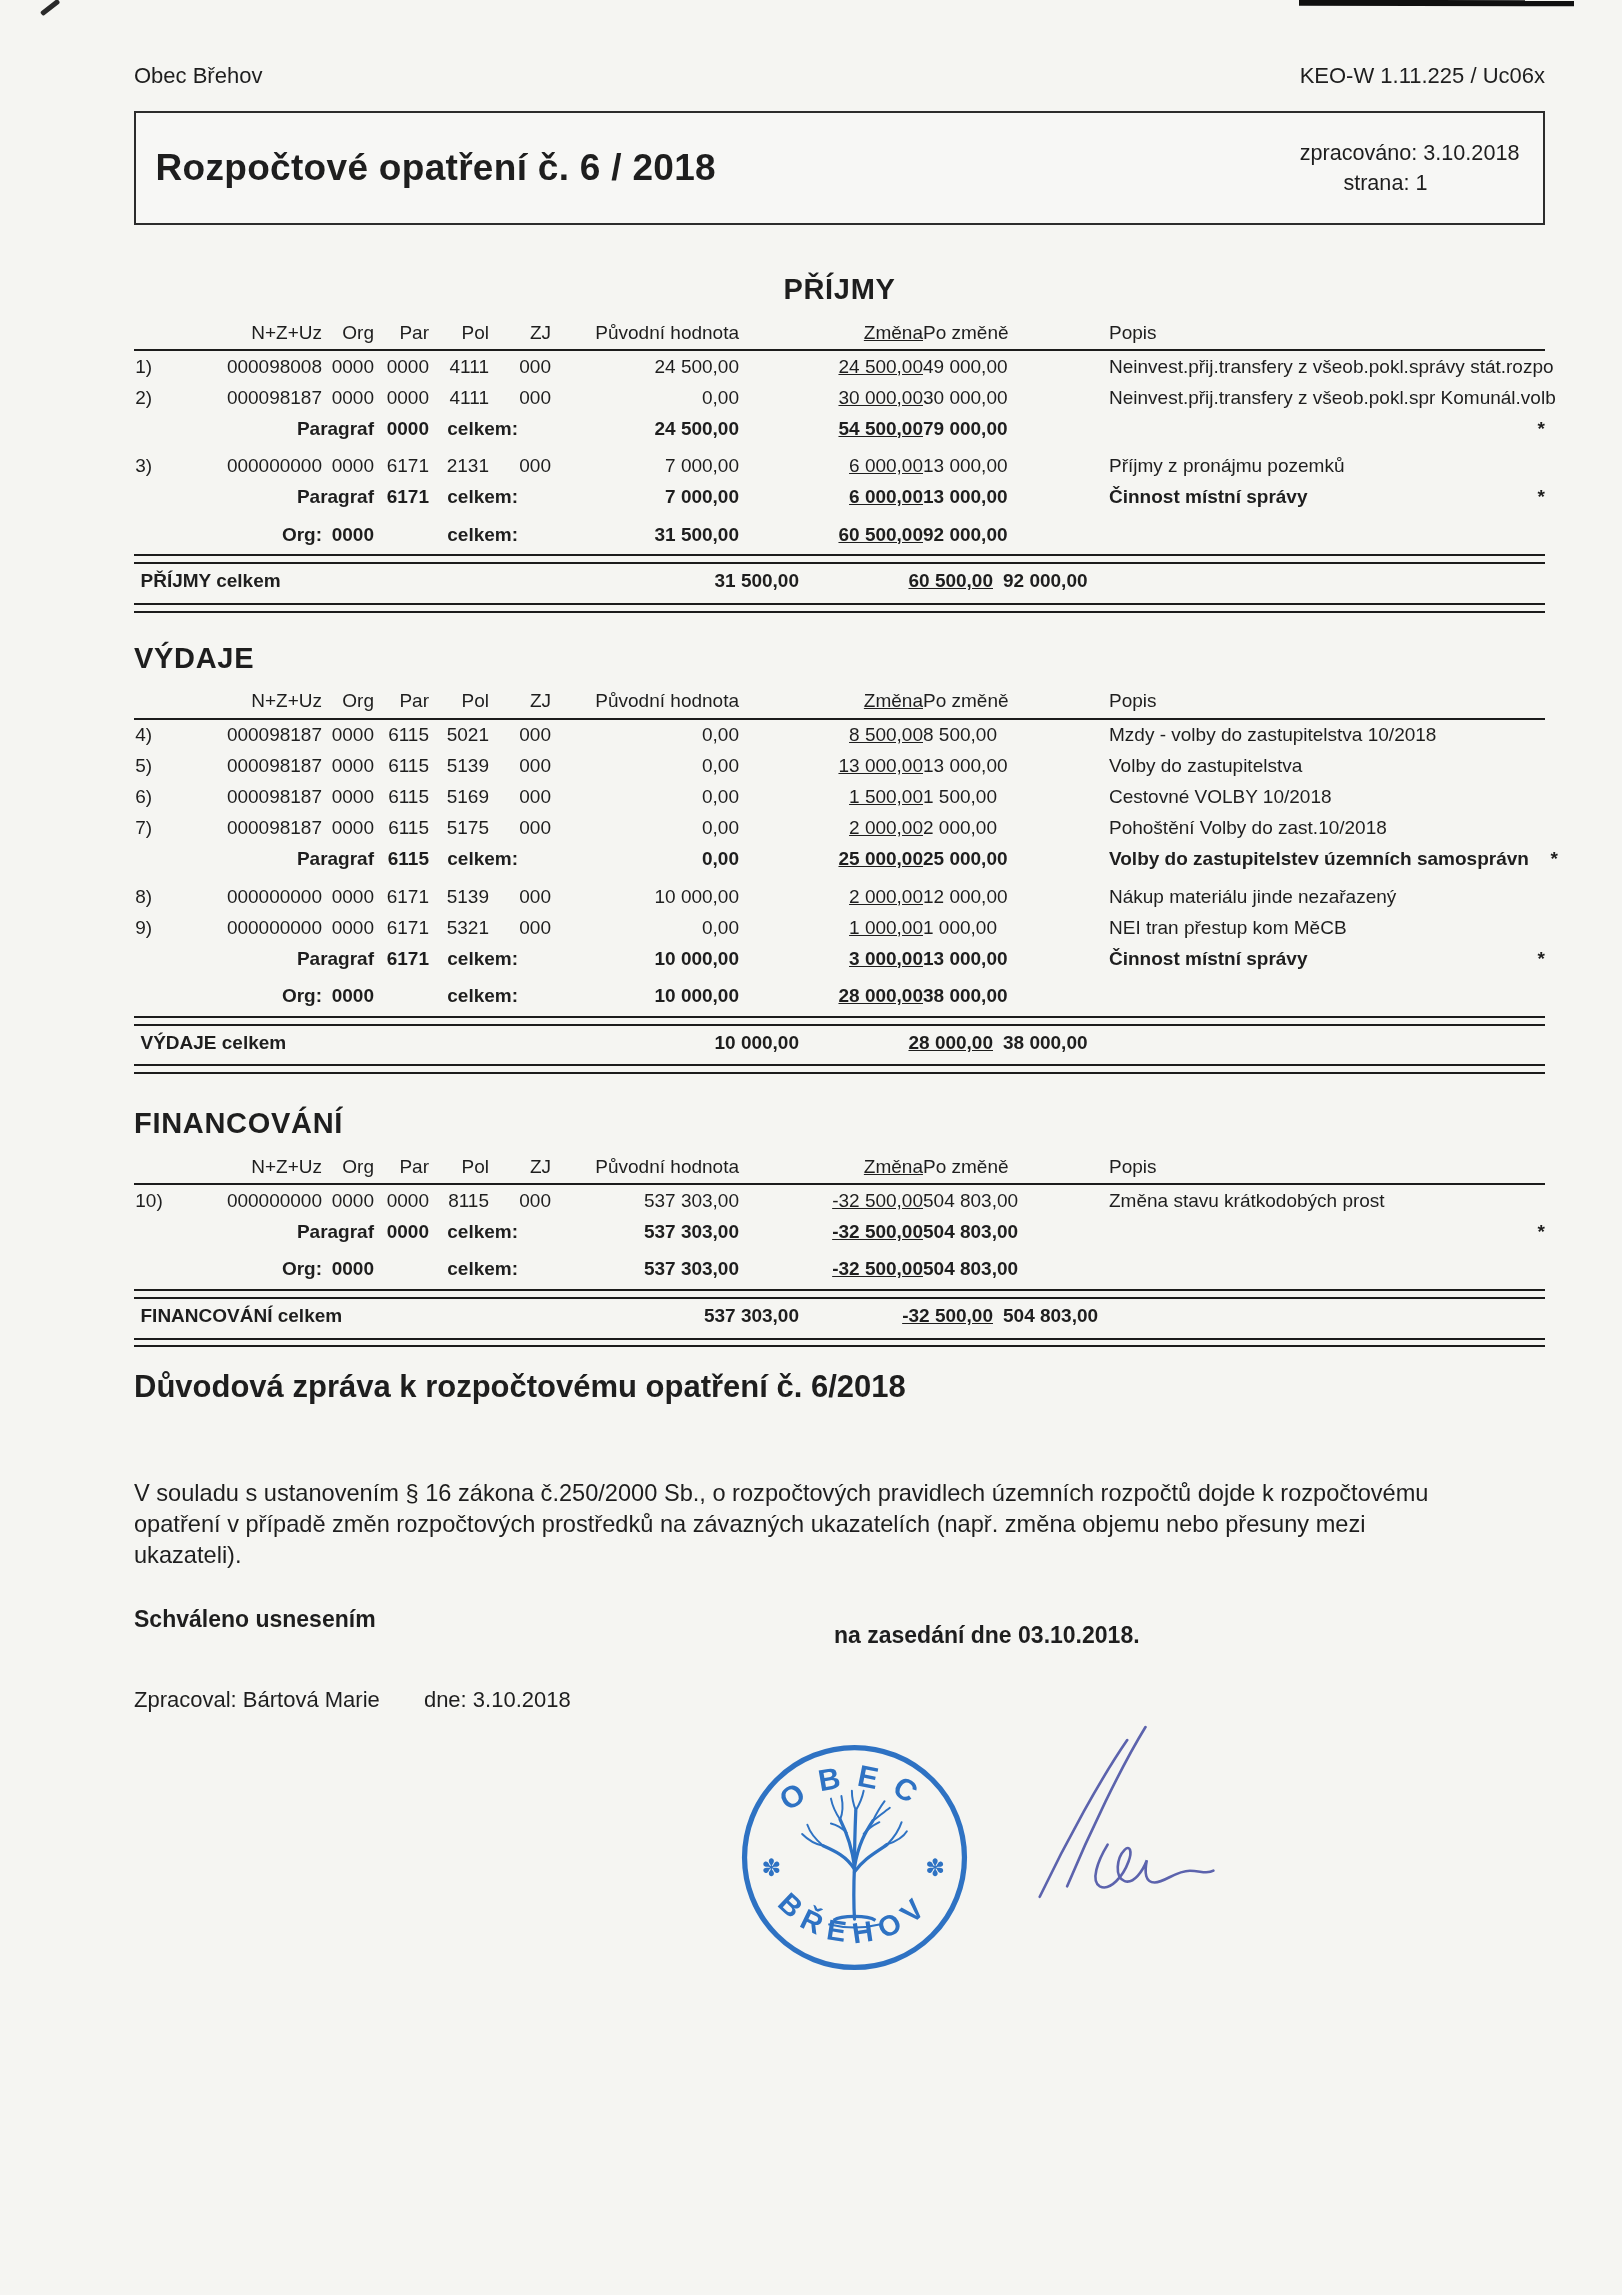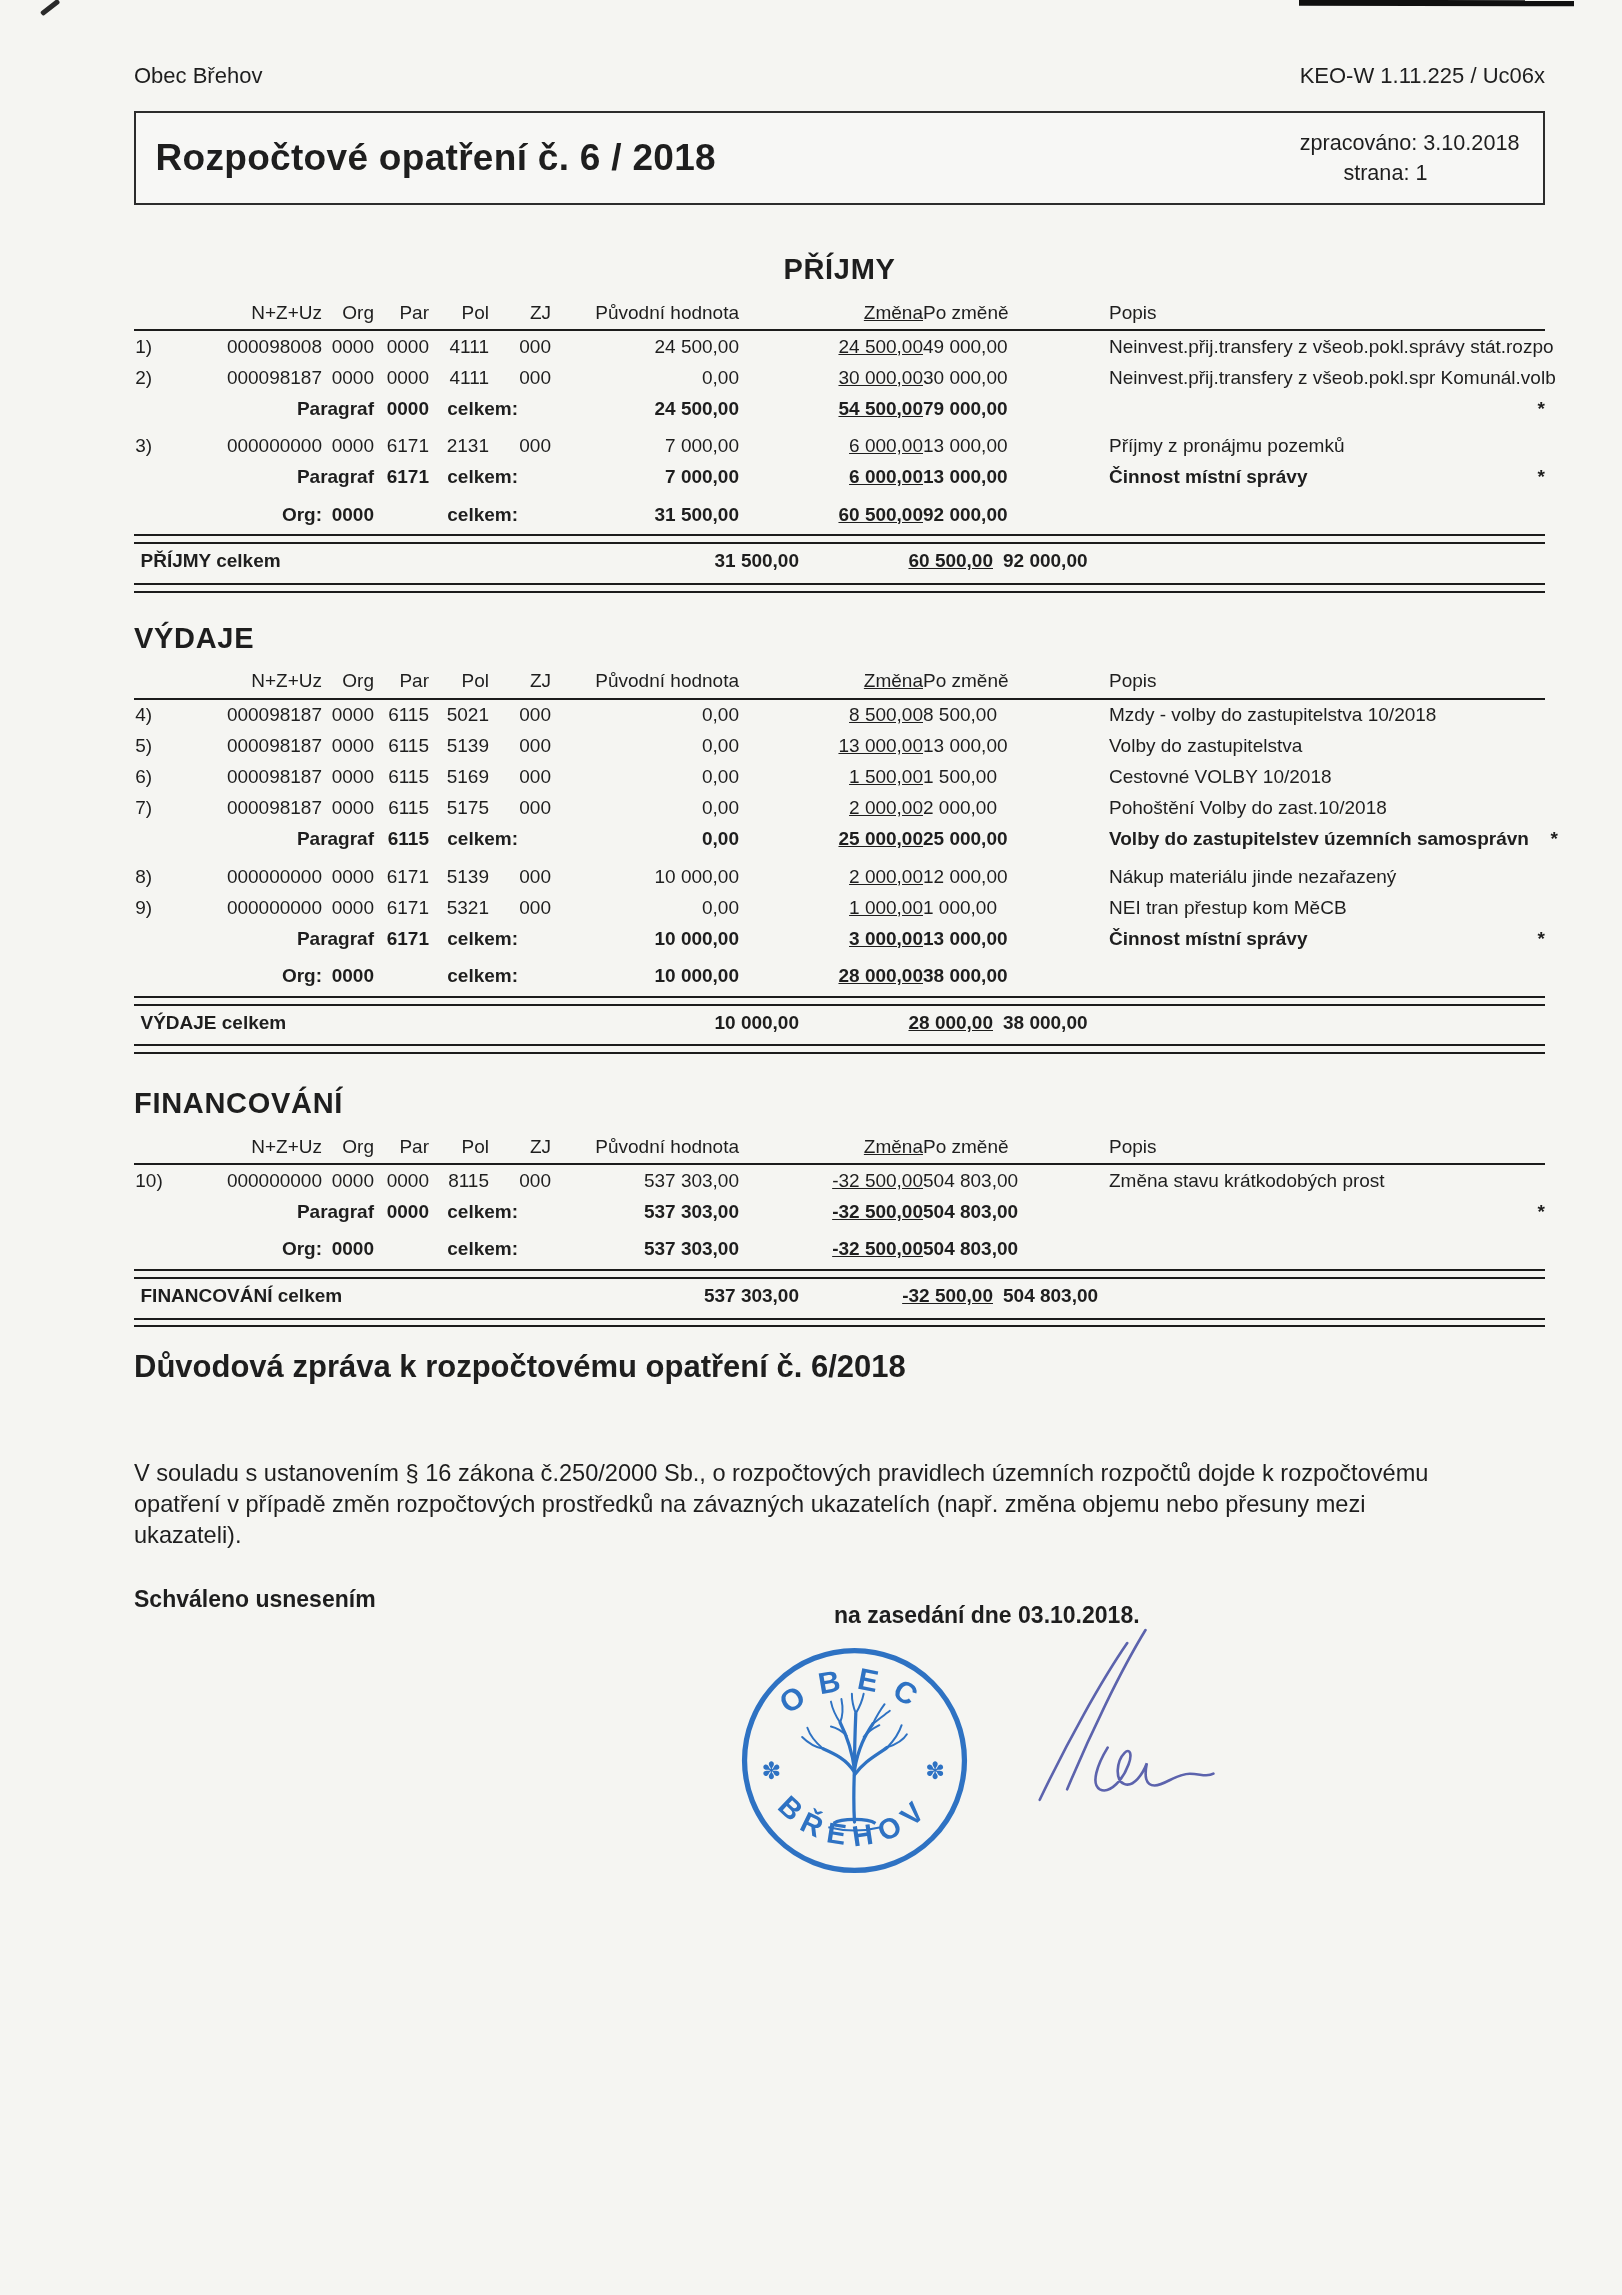--- a/index.html
+++ b/index.html
@@ -11,21 +11,21 @@
     -webkit-font-smoothing:antialiased;
   }
   .page{position:absolute;inset:0;overflow:hidden;}
   
   .artifact-top-right{position:absolute;top:0;left:1299px;width:275px;height:5.9px;background:#101010;transform:rotate(.15deg);}
   .artifact-top-left{position:absolute;top:5.2px;left:39px;width:22px;height:4.6px;background:#2a2a2a;transform:rotate(-38deg);border-radius:2px;}
   .content{position:absolute;left:134px;top:0;width:1411px;}
 
   .header-line{margin-top:63px;display:flex;justify-content:space-between;font-size:22px;}
 
-  .title-box{margin-top:22px;border:2px solid #2c2c2c;border-top-width:2.6px;height:94px;box-sizing:border-box;
+  .title-box{margin-top:22px;border:2px solid #2c2c2c;border-top-width:2.6px;height:114px;box-sizing:border-box;
     display:flex;justify-content:space-between;align-items:center;background:rgba(255,255,255,0.25);}
   .title-text{font-size:37px;font-weight:bold;padding-left:19.6px;letter-spacing:0.3px;}
   .title-right{text-align:right;font-size:21.6px;line-height:30px;padding-right:23.6px;}
   .title-right .strana{padding-right:92px;}
 
   .section-heading{font-size:29px;font-weight:bold;letter-spacing:0.7px;}
   .h-prijmy{margin-top:48px;text-align:center;}
   .h-vydaje{margin-top:29px;}
   .h-financovani{margin-top:33px;}
 
@@ -358,20 +358,24 @@
 
     <div class="h-duvodova">Důvodová zpráva k rozpočtovému opatření č. 6/2018</div>
 
     <div class="paragraph">V souladu s ustanovením § 16 zákona č.250/2000 Sb., o rozpočtových pravidlech územních rozpočtů dojde k rozpočtovému opatření v případě změn rozpočtových prostředků na závazných ukazatelích (např. změna objemu nebo přesuny mezi ukazateli).</div>
 
     <div class="approve-line">
       <span>Schváleno usnesením</span>
       <span class="approve-session">na zasedání dne 03.10.2018.</span>
     </div>
 
+    <div class="prepared-line">
+      <span>Zpracoval: Bártová Marie</span>
+      <span class="prepared-date">dne: 3.10.2018</span>
+    </div>
 
     <div class="stamp-area">
       <svg class="stamp" width="233" height="233" viewBox="0 0 356 356">
         <g stroke="#2e72c3" fill="none">
           <circle cx="178" cy="178" r="168" stroke-width="8"></circle>
 
           <g stroke-width="5" stroke-linecap="round">
             <path d="M178,272 C176,240 177,214 178,190"></path>
             <path d="M178,196 C166,176 148,168 130,160"></path>
             <path d="M178,200 C194,178 212,170 228,158"></path>

